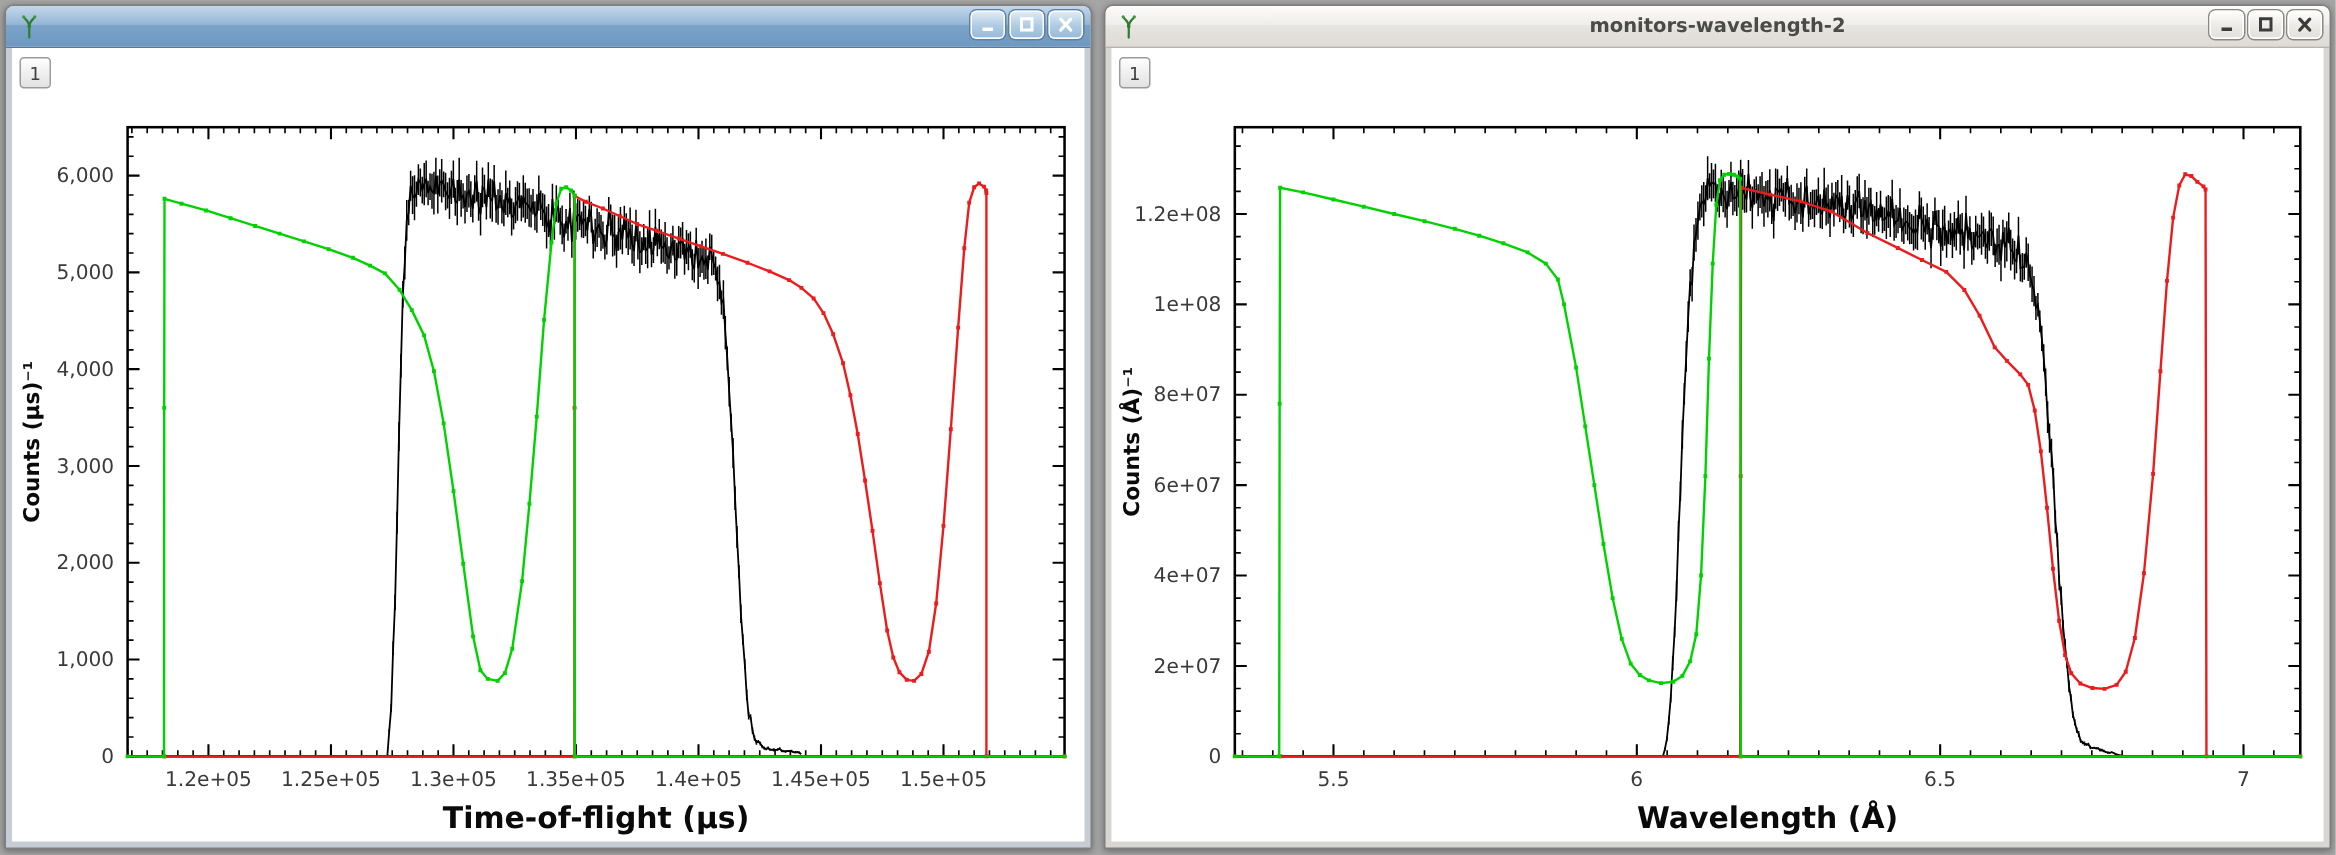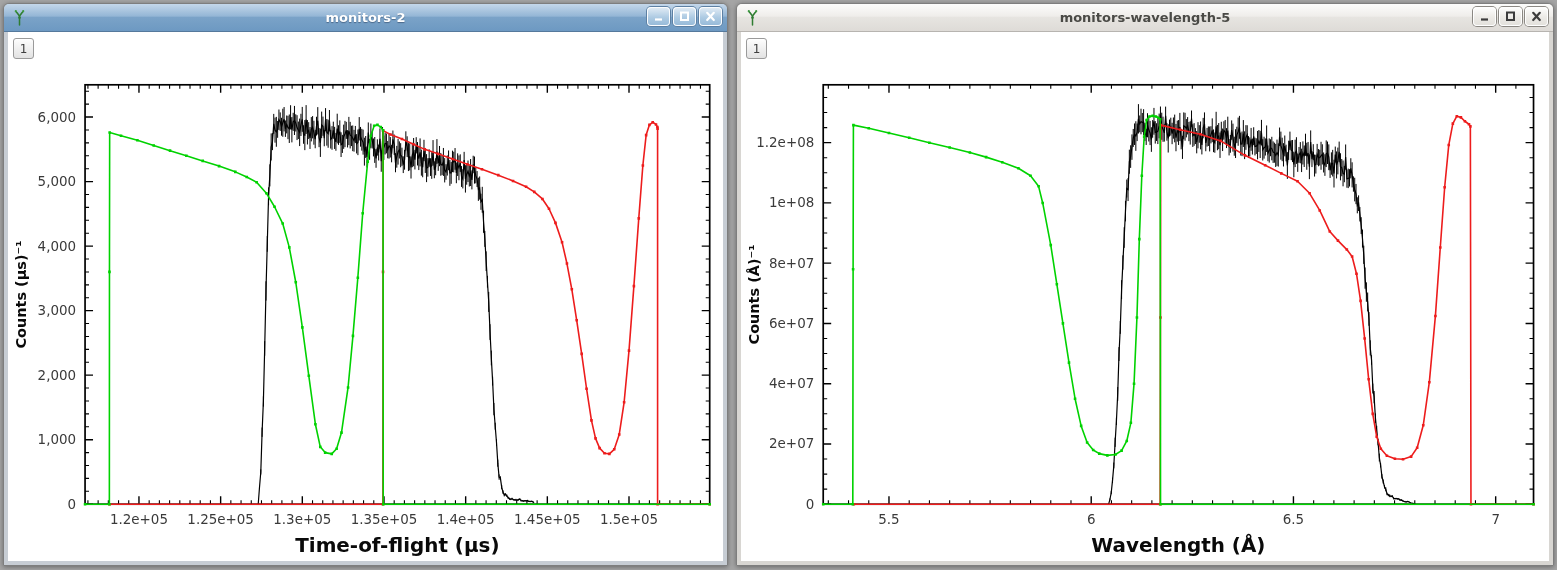--- a/index.html
+++ b/index.html
@@ -79,21 +79,20 @@
           <g fill="none" stroke="#2f7d32" stroke-width="1.5" stroke-linecap="round">
             <path d="M8.5 16 L8.5 8.5"></path>
             <path d="M8.5 8.5 C8.5 5.5 6.5 4.5 4.8 2.4"></path>
             <path d="M8.5 8.5 C8.5 5.5 10.5 4.5 12.2 2.4"></path>
           </g>
           <circle cx="4.8" cy="2.2" r="1.1" fill="#3f9a43"></circle>
           <circle cx="12.2" cy="2.2" r="1.1" fill="#3f9a43"></circle>
           <circle cx="8.5" cy="8.7" r="1.2" fill="#2f7d32"></circle>
         </svg>
       </span>
-      <span class="title">monitors-2</span>
       <span class="controls">
         <button class="wbtn">
           <svg width="13" height="11" viewBox="0 0 13 11">
               <path class="glyph" d="M3 8.5 H10" stroke-width="2.2" fill="none"></path>
             </svg>
         </button>
         <button class="wbtn">
           <svg width="13" height="11" viewBox="0 0 13 11">
               <rect class="glyph" x="3" y="1.5" width="7" height="7.5" stroke-width="2" fill="none"></rect>
             </svg>
@@ -156,21 +155,21 @@
           <g fill="none" stroke="#2f7d32" stroke-width="1.5" stroke-linecap="round">
             <path d="M8.5 16 L8.5 8.5"></path>
             <path d="M8.5 8.5 C8.5 5.5 6.5 4.5 4.8 2.4"></path>
             <path d="M8.5 8.5 C8.5 5.5 10.5 4.5 12.2 2.4"></path>
           </g>
           <circle cx="4.8" cy="2.2" r="1.1" fill="#3f9a43"></circle>
           <circle cx="12.2" cy="2.2" r="1.1" fill="#3f9a43"></circle>
           <circle cx="8.5" cy="8.7" r="1.2" fill="#2f7d32"></circle>
         </svg>
       </span>
-      <span class="title">monitors-wavelength-5</span>
+      <span class="title">monitors-wavelength-2</span>
       <span class="controls">
         <button class="wbtn">
           <svg width="13" height="11" viewBox="0 0 13 11">
               <path class="glyph" d="M3 8.5 H10" stroke-width="2.2" fill="none"></path>
             </svg>
         </button>
         <button class="wbtn">
           <svg width="13" height="11" viewBox="0 0 13 11">
               <rect class="glyph" x="3" y="1.5" width="7" height="7.5" stroke-width="2" fill="none"></rect>
             </svg>

